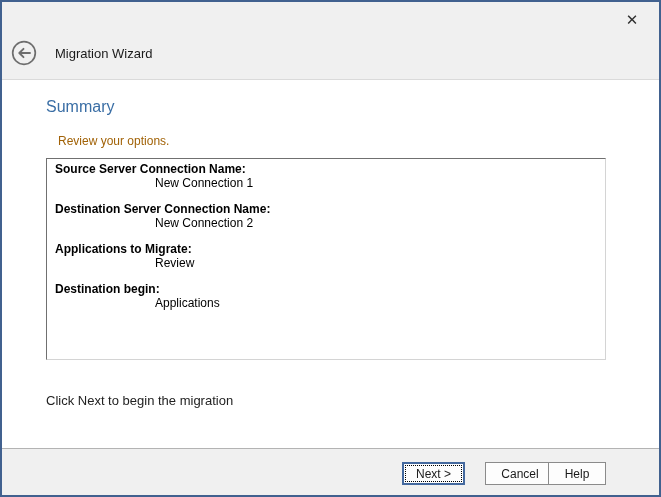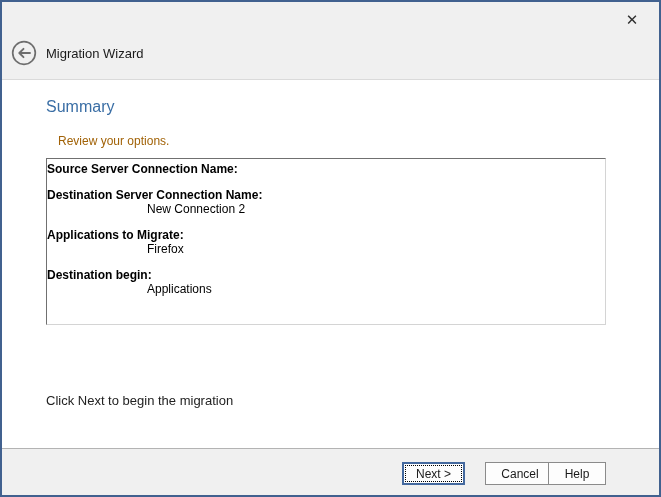--- a/index.html
+++ b/index.html
@@ -41,49 +41,49 @@
     top: 38px; left: 9px;
     display: flex;
     align-items: center;
   }
   .back-btn {
     width: 26px; height: 26px;
     cursor: pointer;
     flex: 0 0 auto;
   }
   .header-title {
-    margin-left: 9px;
+    margin-left: 18px;
     font-size: 13px;
     color: #1a1a1a;
   }
   
   .page-heading {
     position: absolute;
     left: 44px; top: 96px;
     font-size: 16px;
     font-weight: 400;
     color: #3a6ea5;
   }
   .page-subheading {
     position: absolute;
     left: 56px; top: 132px;
     font-size: 12px;
     color: #a16207;
   }
   .summary-box {
     position: absolute;
     left: 44px; top: 156px;
-    width: 560px; height: 167px;
+    width: 560px; height: 202px;
     box-sizing: border-box;
     background: #ffffff;
     border-top: 1px solid #707070;
     border-left: 1px solid #707070;
     border-right: 1px solid #d4d4d4;
     border-bottom: 1px solid #d4d4d4;
-    padding: 4px 0;
+    padding: 4px 8px;
     overflow: hidden;
   }
   .summary-group { margin-bottom: 13px; }
   .summary-label {
     font-size: 12px;
     line-height: 13px;
     font-weight: bold;
     color: #000000;
   }
   .summary-value {
@@ -154,28 +154,29 @@
     </div>
   </div>
 
   <div class="page-heading">Summary</div>
 
   <div class="page-subheading">Review your options.</div>
 
   <div class="summary-box">
     <div class="summary-group">
       <div class="summary-label">Source Server Connection Name:</div>
+      <div class="summary-value">New Connection 1</div>
     </div>
     <div class="summary-group">
       <div class="summary-label">Destination Server Connection Name:</div>
       <div class="summary-value">New Connection 2</div>
     </div>
     <div class="summary-group">
       <div class="summary-label">Applications to Migrate:</div>
-      <div class="summary-value">Firefox</div>
+      <div class="summary-value">Review</div>
     </div>
     <div class="summary-group">
       <div class="summary-label">Destination begin:</div>
       <div class="summary-value">Applications</div>
     </div>
   </div>
 
   <div class="footer-hint">Click Next to begin the migration</div>
 
   <div class="footer-band"></div>

